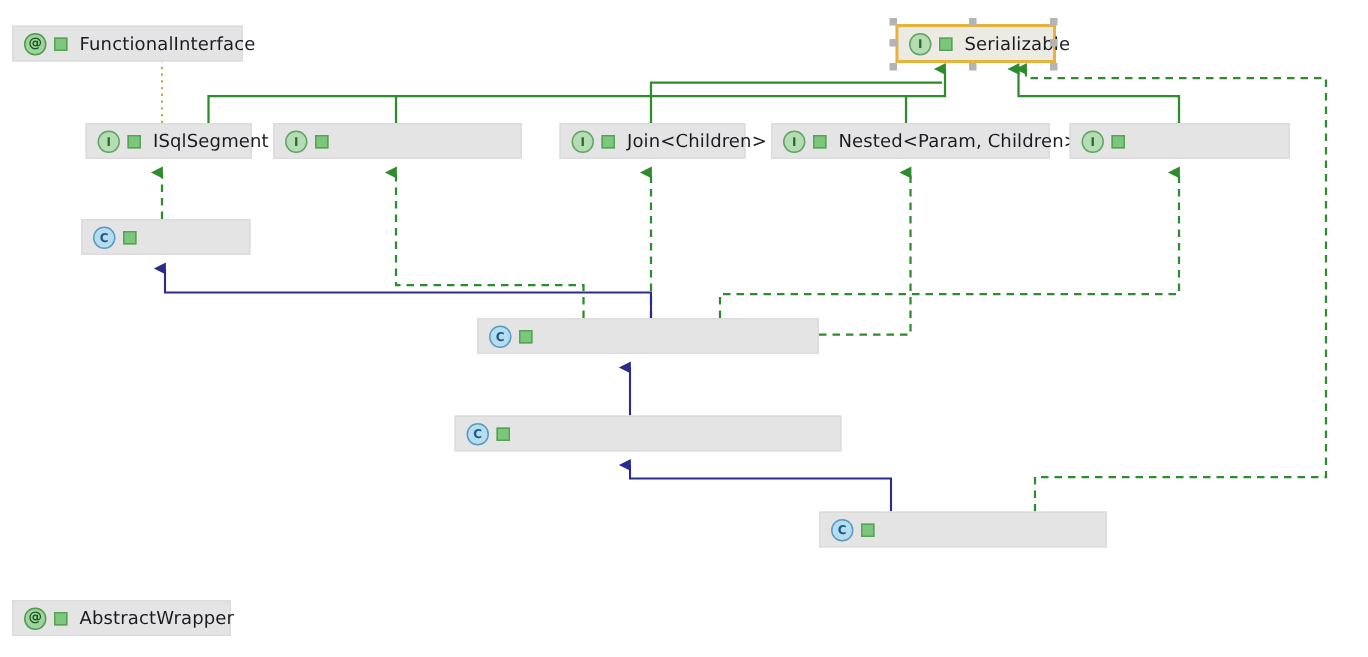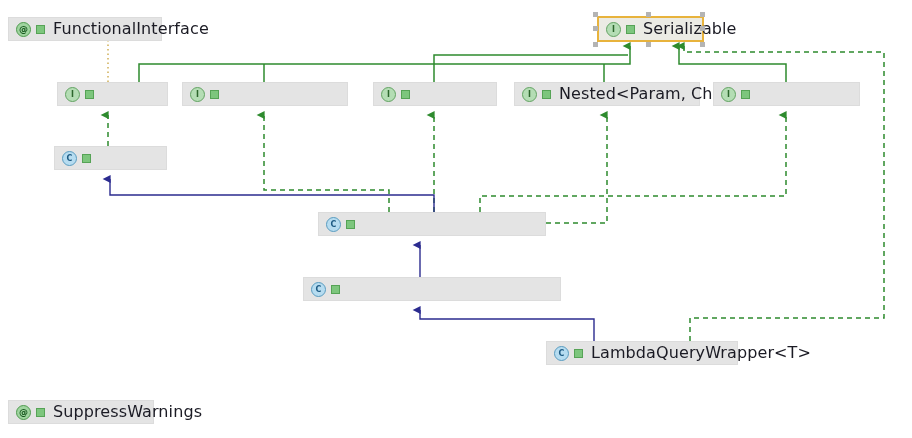--- a/index.html
+++ b/index.html
@@ -36,21 +36,21 @@
     height: 24px;
     padding: 0 10px 0 7px;
     white-space: nowrap;
     z-index: 5;
   }
   .node.selected {
     background: #ebebe4;
     border: 2px solid #e8b33c;
   }
   .node .label {
-    font-size: 16px;
+    font-size: 12px;
     color: #1b1b24;
     letter-spacing: 0.1px;
     line-height: 22px;
   }
   
   .ico {
     position: relative;
     width: 13px;
     height: 13px;
     border-radius: 50%;
@@ -171,28 +171,30 @@
         <span class="label">FunctionalInterface</span>
       </div>
       <div class="node selected" style="left: 597px; top: 16px; width: 107px; height: 26px;">
         <span class="ico ico-interface">I</span>
         <span class="vis"></span>
         <span class="label">Serializable</span>
       </div>
       <div class="node" style="left: 57px; top: 82px; width: 111px; height: 24px;">
         <span class="ico ico-interface">I</span>
         <span class="vis"></span>
+        <span class="label">ISqlSegment</span>
       </div>
       <div class="node" style="left: 182px; top: 82px; width: 166px; height: 24px;">
         <span class="ico ico-interface">I</span>
         <span class="vis"></span>
       </div>
       <div class="node" style="left: 373px; top: 82px; width: 124px; height: 24px;">
         <span class="ico ico-interface">I</span>
         <span class="vis"></span>
+        <span class="label">Join&lt;Children&gt;</span>
       </div>
       <div class="node" style="left: 514px; top: 82px; width: 186px; height: 24px;">
         <span class="ico ico-interface">I</span>
         <span class="vis"></span>
         <span class="label">Nested&lt;Param, Children&gt;</span>
       </div>
       <div class="node" style="left: 713px; top: 82px; width: 147px; height: 24px;">
         <span class="ico ico-interface">I</span>
         <span class="vis"></span>
       </div>
@@ -204,26 +206,25 @@
         <span class="ico ico-class">C</span>
         <span class="vis"></span>
       </div>
       <div class="node" style="left: 303px; top: 277px; width: 258px; height: 24px;">
         <span class="ico ico-class">C</span>
         <span class="vis"></span>
       </div>
       <div class="node" style="left: 546px; top: 341px; width: 192px; height: 24px;">
         <span class="ico ico-class">C</span>
         <span class="vis"></span>
-        <span class="label">LambdaQueryWrapper&lt;T&gt;</span>
       </div>
       <div class="node" style="left: 8px; top: 400px; width: 146px; height: 24px;">
         <span class="ico ico-annotation">@</span>
         <span class="vis"></span>
-        <span class="label">SuppressWarnings</span>
+        <span class="label">AbstractWrapper</span>
       </div>
       <div class="handle" style="left: 593px; top: 12px;"></div>
       <div class="handle" style="left: 646px; top: 12px;"></div>
       <div class="handle" style="left: 700px; top: 12px;"></div>
       <div class="handle" style="left: 593px; top: 26px;"></div>
       <div class="handle" style="left: 700px; top: 26px;"></div>
       <div class="handle" style="left: 593px; top: 42px;"></div>
       <div class="handle" style="left: 646px; top: 42px;"></div>
       <div class="handle" style="left: 700px; top: 42px;"></div>
     </div>

